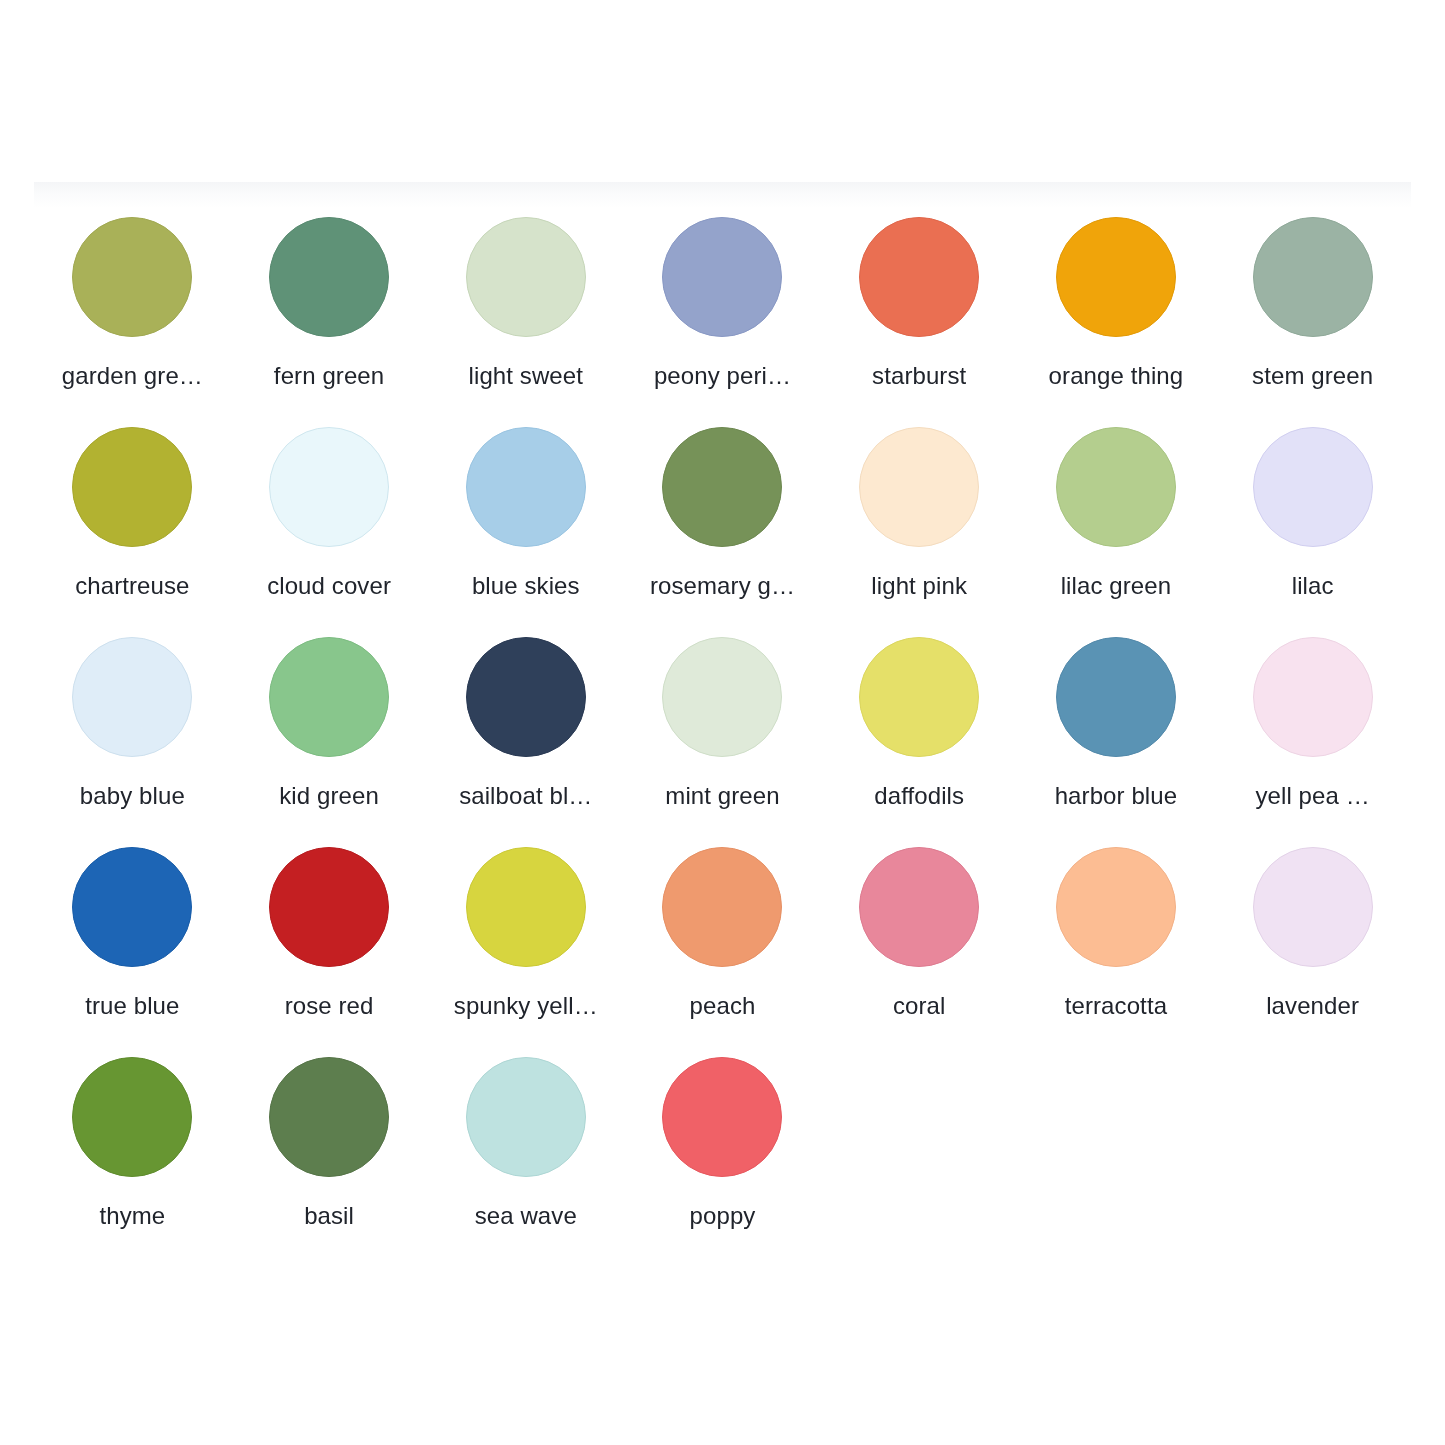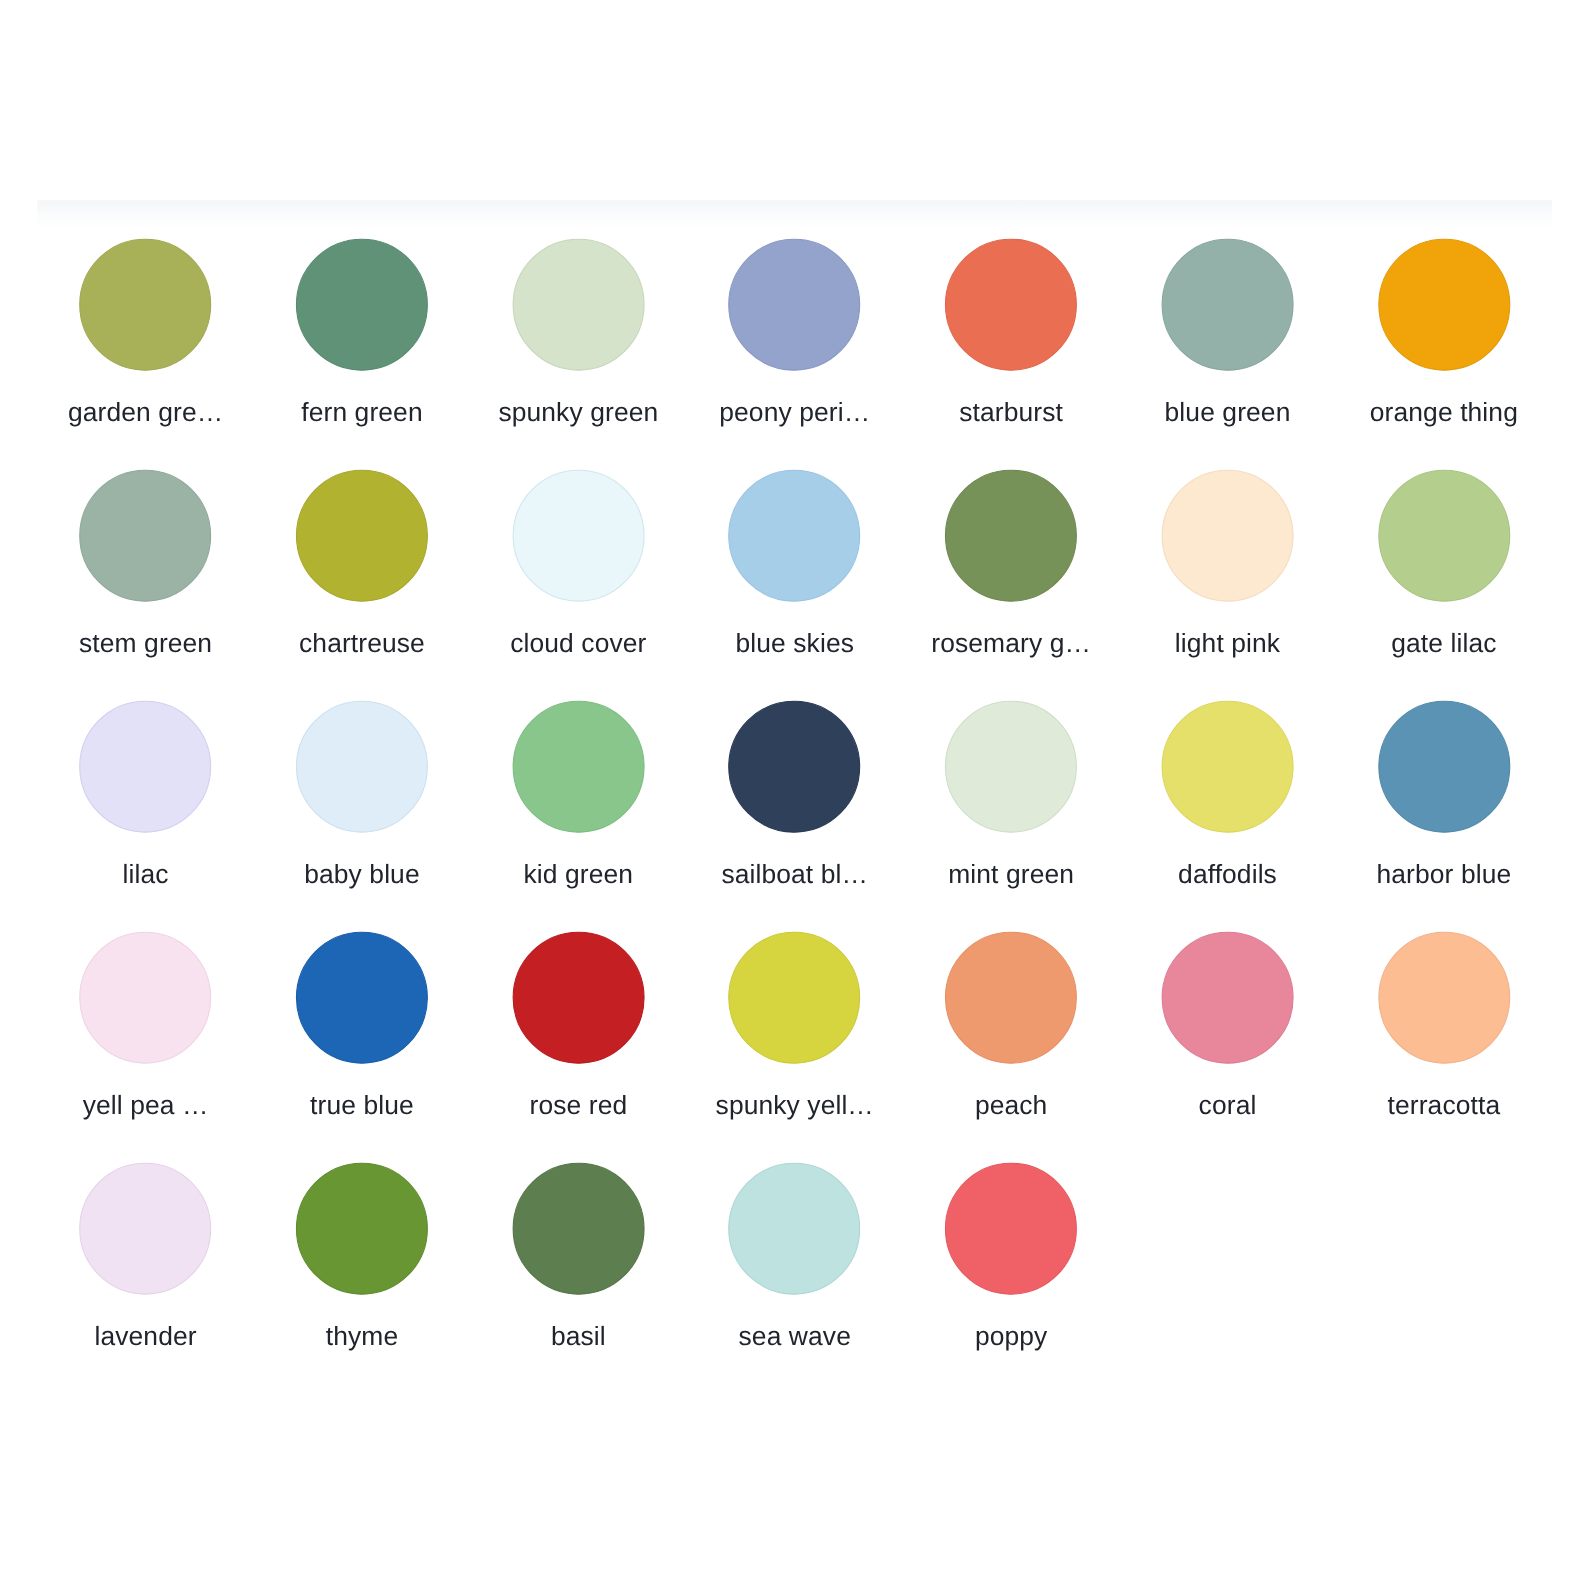--- a/index.html
+++ b/index.html
@@ -87,35 +87,31 @@
       <div class="swatch-cell">
         <div class="swatch-dot" style="background: rgb(169, 177, 88); border: 1px solid rgb(160, 168, 81);"></div>
         <div class="swatch-label">garden gre…</div>
       </div>
       <div class="swatch-cell">
         <div class="swatch-dot" style="background: rgb(95, 146, 119); border: 1px solid rgb(88, 138, 112);"></div>
         <div class="swatch-label">fern green</div>
       </div>
       <div class="swatch-cell">
         <div class="swatch-dot" style="background: rgb(214, 227, 203); border: 1px solid rgb(198, 214, 185);"></div>
-        <div class="swatch-label">spunky green</div>
+        <div class="swatch-label">light sweet</div>
       </div>
       <div class="swatch-cell">
         <div class="swatch-dot" style="background: rgb(148, 163, 203); border: 1px solid rgb(136, 152, 196);"></div>
         <div class="swatch-label">peony peri…</div>
       </div>
       <div class="swatch-cell">
         <div class="swatch-dot" style="background: rgb(234, 111, 82); border: 1px solid rgb(224, 102, 74);"></div>
         <div class="swatch-label">starburst</div>
       </div>
       <div class="swatch-cell">
-        <div class="swatch-dot" style="background: rgb(147, 176, 169); border: 1px solid rgb(135, 166, 158);"></div>
-        <div class="swatch-label">blue green</div>
-      </div>
-      <div class="swatch-cell">
         <div class="swatch-dot" style="background: rgb(240, 164, 10); border: 1px solid rgb(226, 154, 7);"></div>
         <div class="swatch-label">orange thing</div>
       </div>
       <div class="swatch-cell">
         <div class="swatch-dot" style="background: rgb(155, 179, 164); border: 1px solid rgb(143, 169, 153);"></div>
         <div class="swatch-label">stem green</div>
       </div>
       <div class="swatch-cell">
         <div class="swatch-dot" style="background: rgb(178, 178, 49); border: 1px solid rgb(167, 167, 44);"></div>
         <div class="swatch-label">chartreuse</div>
@@ -131,21 +127,21 @@
       <div class="swatch-cell">
         <div class="swatch-dot" style="background: rgb(118, 146, 88); border: 1px solid rgb(109, 136, 80);"></div>
         <div class="swatch-label">rosemary g…</div>
       </div>
       <div class="swatch-cell">
         <div class="swatch-dot" style="background: rgb(253, 233, 208); border: 1px solid rgb(244, 220, 191);"></div>
         <div class="swatch-label">light pink</div>
       </div>
       <div class="swatch-cell">
         <div class="swatch-dot" style="background: rgb(180, 206, 142); border: 1px solid rgb(168, 196, 130);"></div>
-        <div class="swatch-label">gate lilac</div>
+        <div class="swatch-label">lilac green</div>
       </div>
       <div class="swatch-cell">
         <div class="swatch-dot" style="background: rgb(226, 225, 248); border: 1px solid rgb(209, 207, 240);"></div>
         <div class="swatch-label">lilac</div>
       </div>
       <div class="swatch-cell">
         <div class="swatch-dot" style="background: rgb(223, 237, 248); border: 1px solid rgb(205, 224, 238);"></div>
         <div class="swatch-label">baby blue</div>
       </div>
       <div class="swatch-cell">

